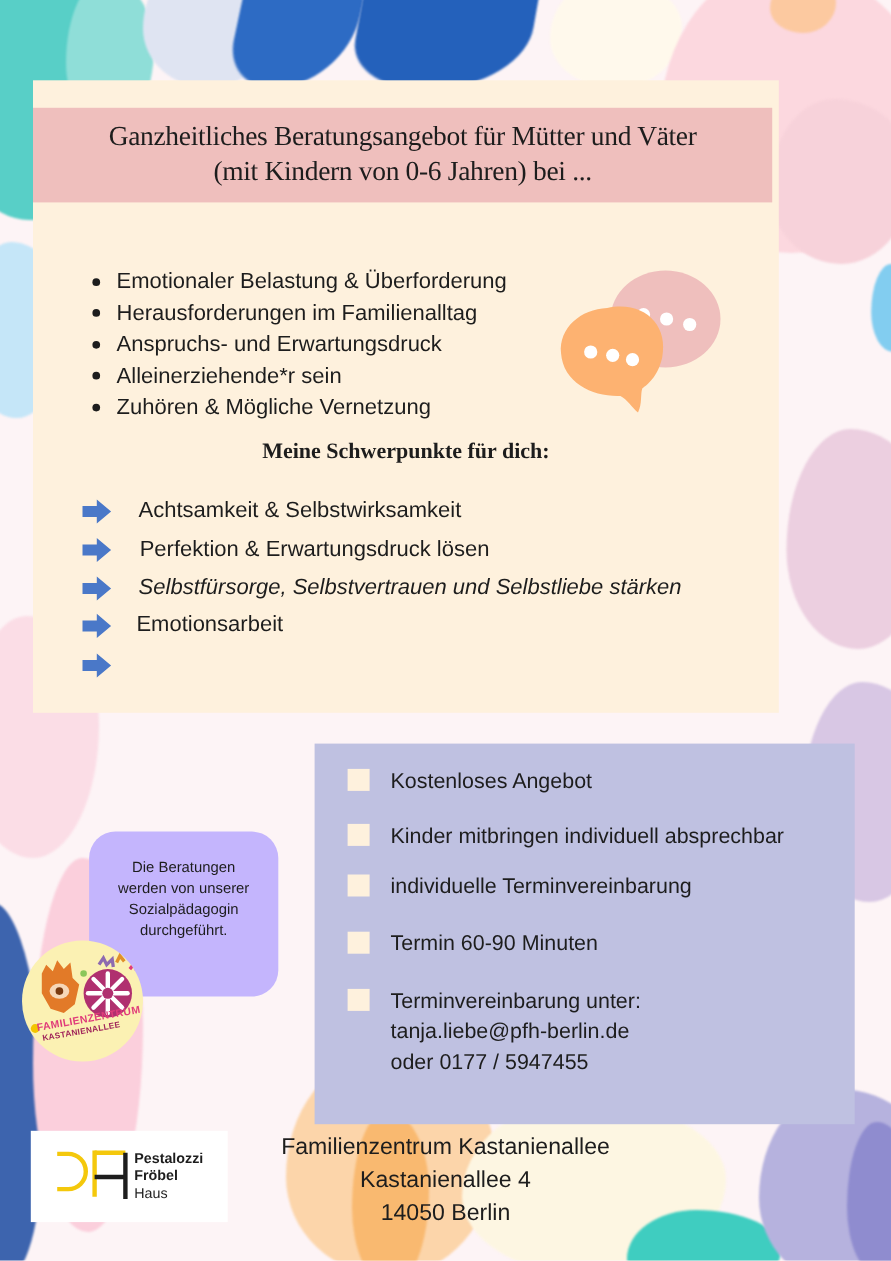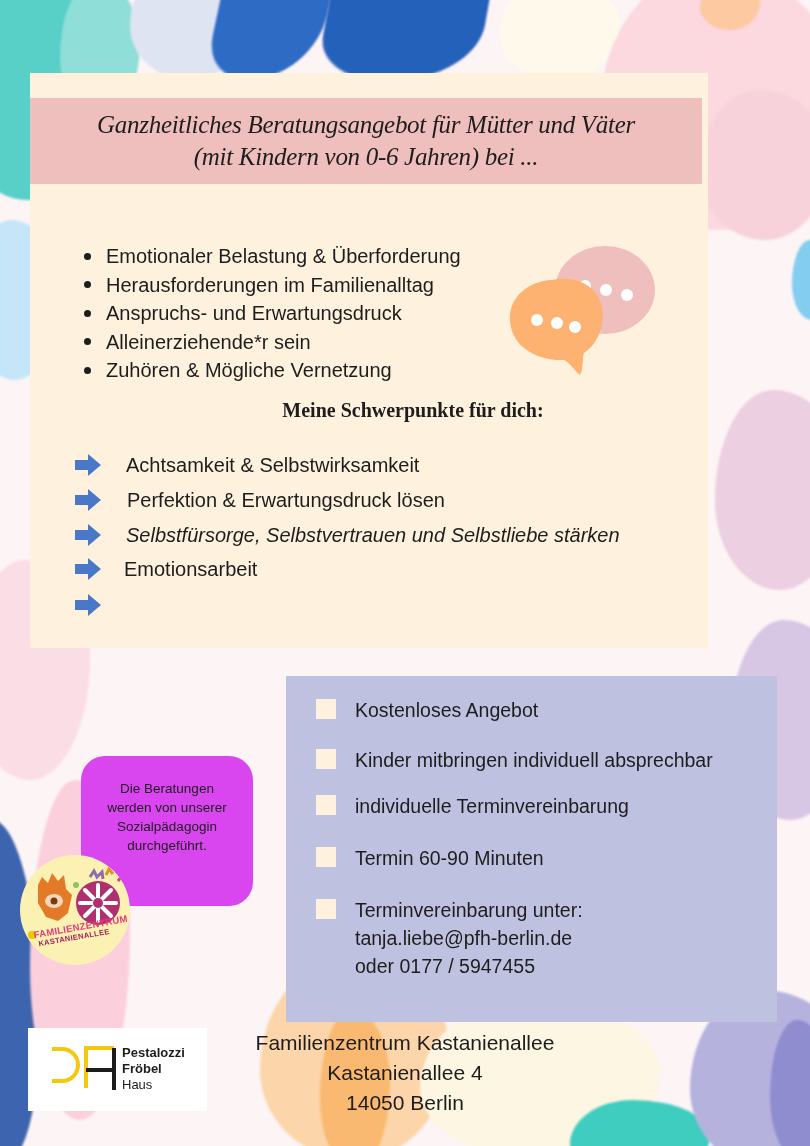--- a/index.html
+++ b/index.html
@@ -10,55 +10,55 @@
   }
   .bg { position: absolute; inset: 0; overflow: hidden; z-index: 0; }
   .blob { position: absolute; border-radius: 45% 55% 50% 50% / 55% 45% 55% 45%; filter: blur(1px); }
 
   .cream-panel {
     position: absolute; left: 30px; top: 73px; width: 678px; height: 575px;
     background: #fef1dd; z-index: 2;
   }
   .title-band {
     position: absolute; left: 0; top: 25px; width: 672px; height: 86px;
-    background: #efbfbd; display: flex; flex-direction: column; align-items: center; justify-content: center; font-style: italic;
+    background: #efbfbd; display: flex; flex-direction: column; align-items: center; justify-content: center;
   }
   .title-band span {
     font-family: "Liberation Serif", "DejaVu Serif", serif;
     font-size: 25px; color: #1d1d1d; line-height: 32px; letter-spacing: -0.3px;
   }
   .bullets { position: absolute; left: 38px; top: 153px; margin: 16px; padding: 0; list-style: none; }
   .bullets li {
     font-size: 20px; color: #1d1d1d; line-height: 28.5px; display: flex; align-items: center;
   }
   .bullets li .dot { width: 7px; height: 7px; border-radius: 50%; background: #1d1d1d; margin-right: 15px; flex: none; }
 
   .bubbles { position: absolute; left: 470px; top: 170px; width: 160px; height: 140px; }
 
   .focus-heading {
     position: absolute; left: 0; width: 678px; top: 326px; text-align: center;
     font-family: "Liberation Serif", "DejaVu Serif", serif; font-weight: bold;
-    font-size: 20px; color: #1d1d1d; margin-left: 44px;
+    font-size: 20px; color: #1d1d1d;
   }
   .focus-list { position: absolute; left: 44px; top: 380px; }
-  .focus-item { position: absolute; left: 0; display: flex; align-items: center; white-space: nowrap; }
+  .focus-item { position: absolute; left: 0; display: flex; white-space: nowrap; }
   .focus-item .arrow { width: 28px; height: 24px; flex: none; }
   .focus-item .label { font-size: 20px; color: #1d1d1d; }
 
   .info-panel {
     position: absolute; left: 286px; top: 676px; width: 491px; height: 346px;
     background: #bfc1e1; z-index: 2;
   }
   .info-item { position: absolute; left: 30px; display: flex; align-items: flex-start; }
   .info-item .box { width: 20px; height: 20px; background: #fef1dd; margin-right: 19px; flex: none; margin-top: 3px; }
   .info-item .text { font-size: 19.5px; color: #1d1d1d; line-height: 28px; white-space: nowrap; }
 
   .note-box {
     position: absolute; left: 81px; top: 756px; width: 172px; height: 150px;
-    background: #d946ef; border-radius: 24px; z-index: 2;
+    background: #c4b5fd; border-radius: 24px; z-index: 2;
     display: flex; flex-direction: column; justify-content: center; align-items: center;
     padding-bottom: 28px; box-sizing: border-box;
   }
   .note-box span { font-size: 13.5px; color: #1d1d1d; line-height: 19px; text-align: center; }
 
   .fz-logo {
     position: absolute; left: 20px; top: 855px; width: 110px; height: 110px; border-radius: 50%;
     background: #fbf1b3; z-index: 3; overflow: hidden;
   }
   .fz-logo .t1 { position: absolute; left: 13px; top: 66px; font-size: 9.5px; font-weight: bold; color: #e03c7a; transform: rotate(-10deg); letter-spacing: 0.3px; }

